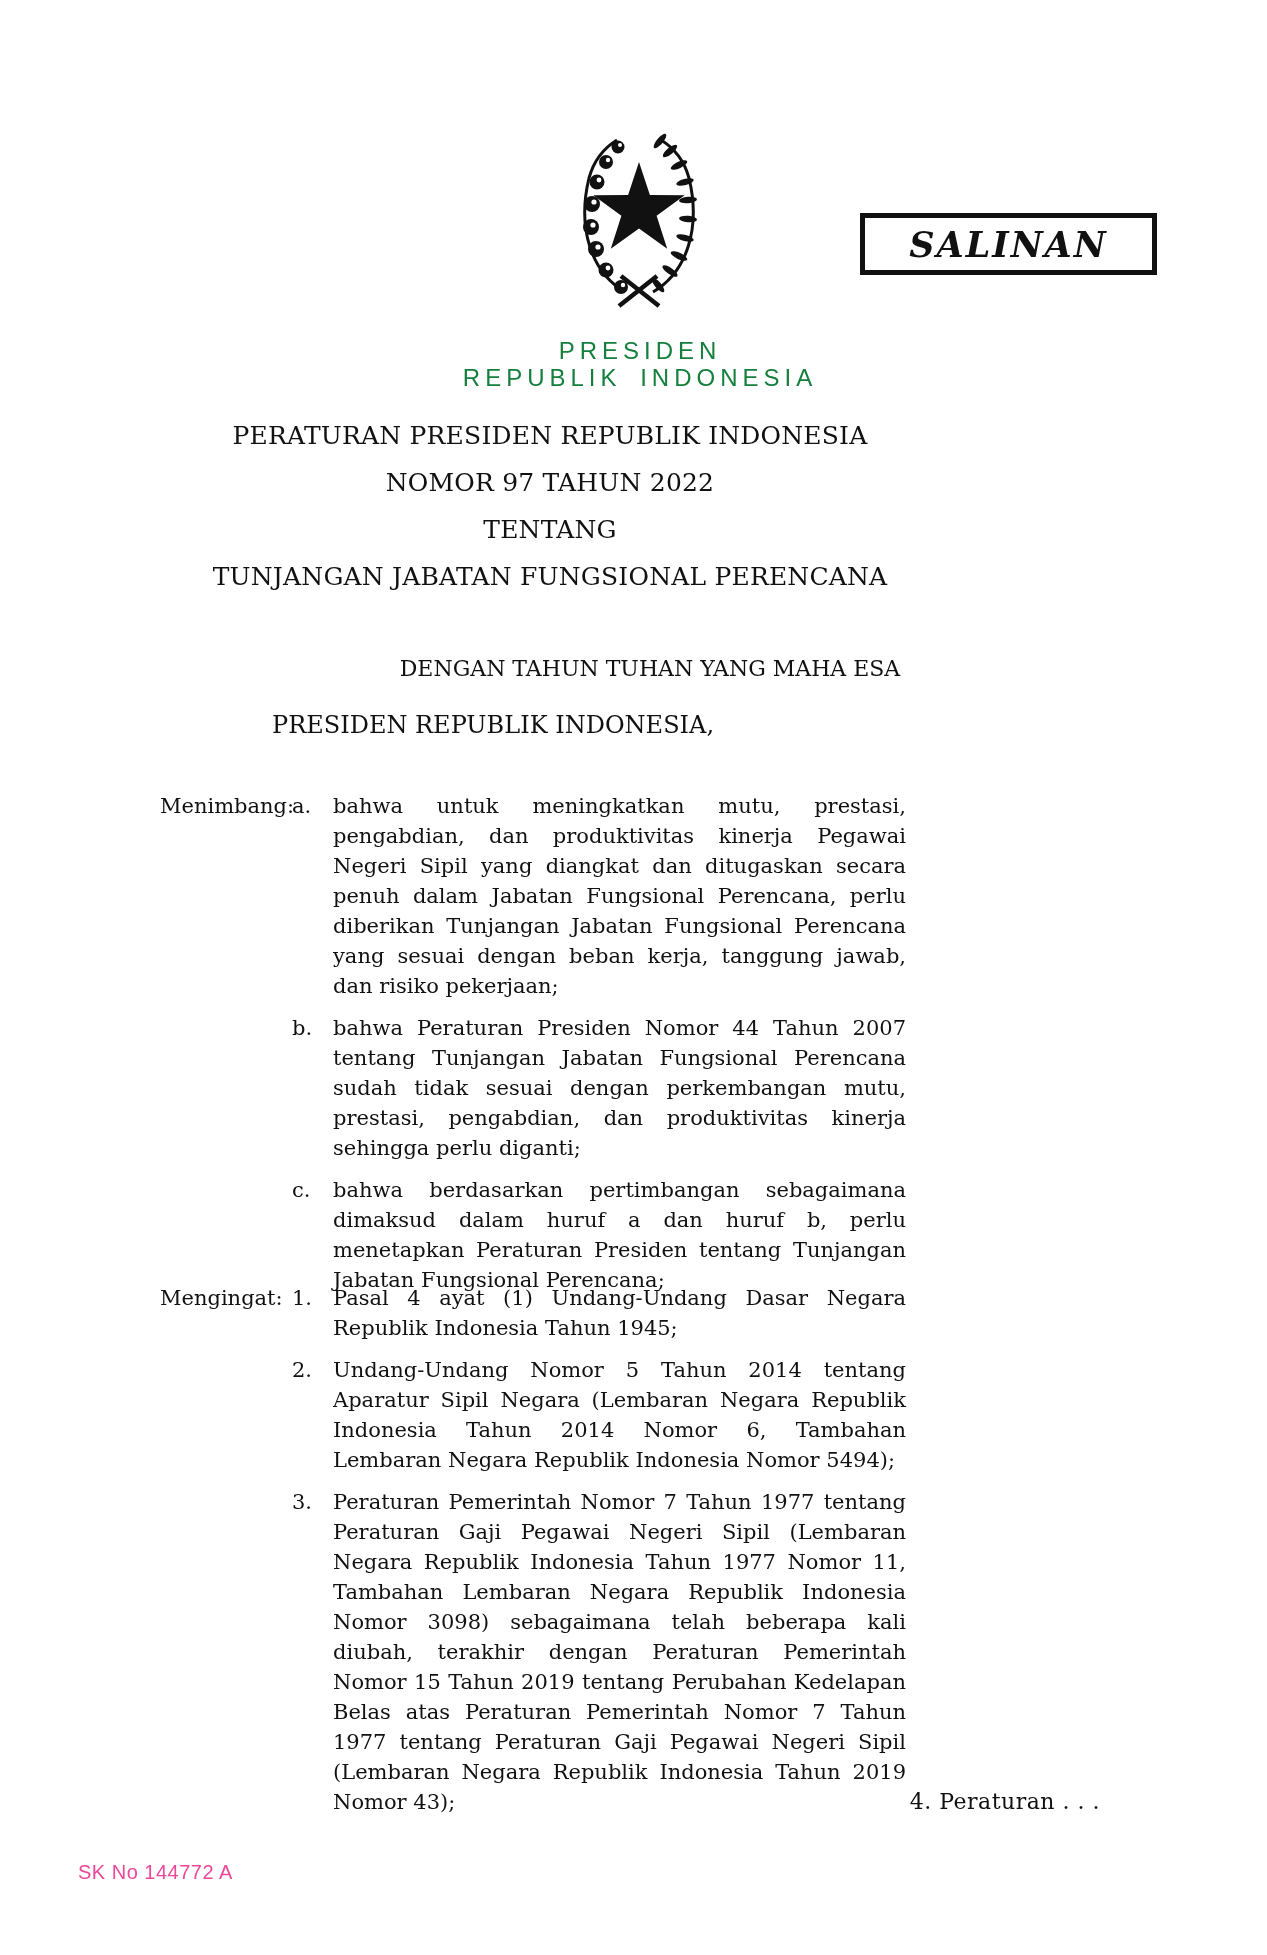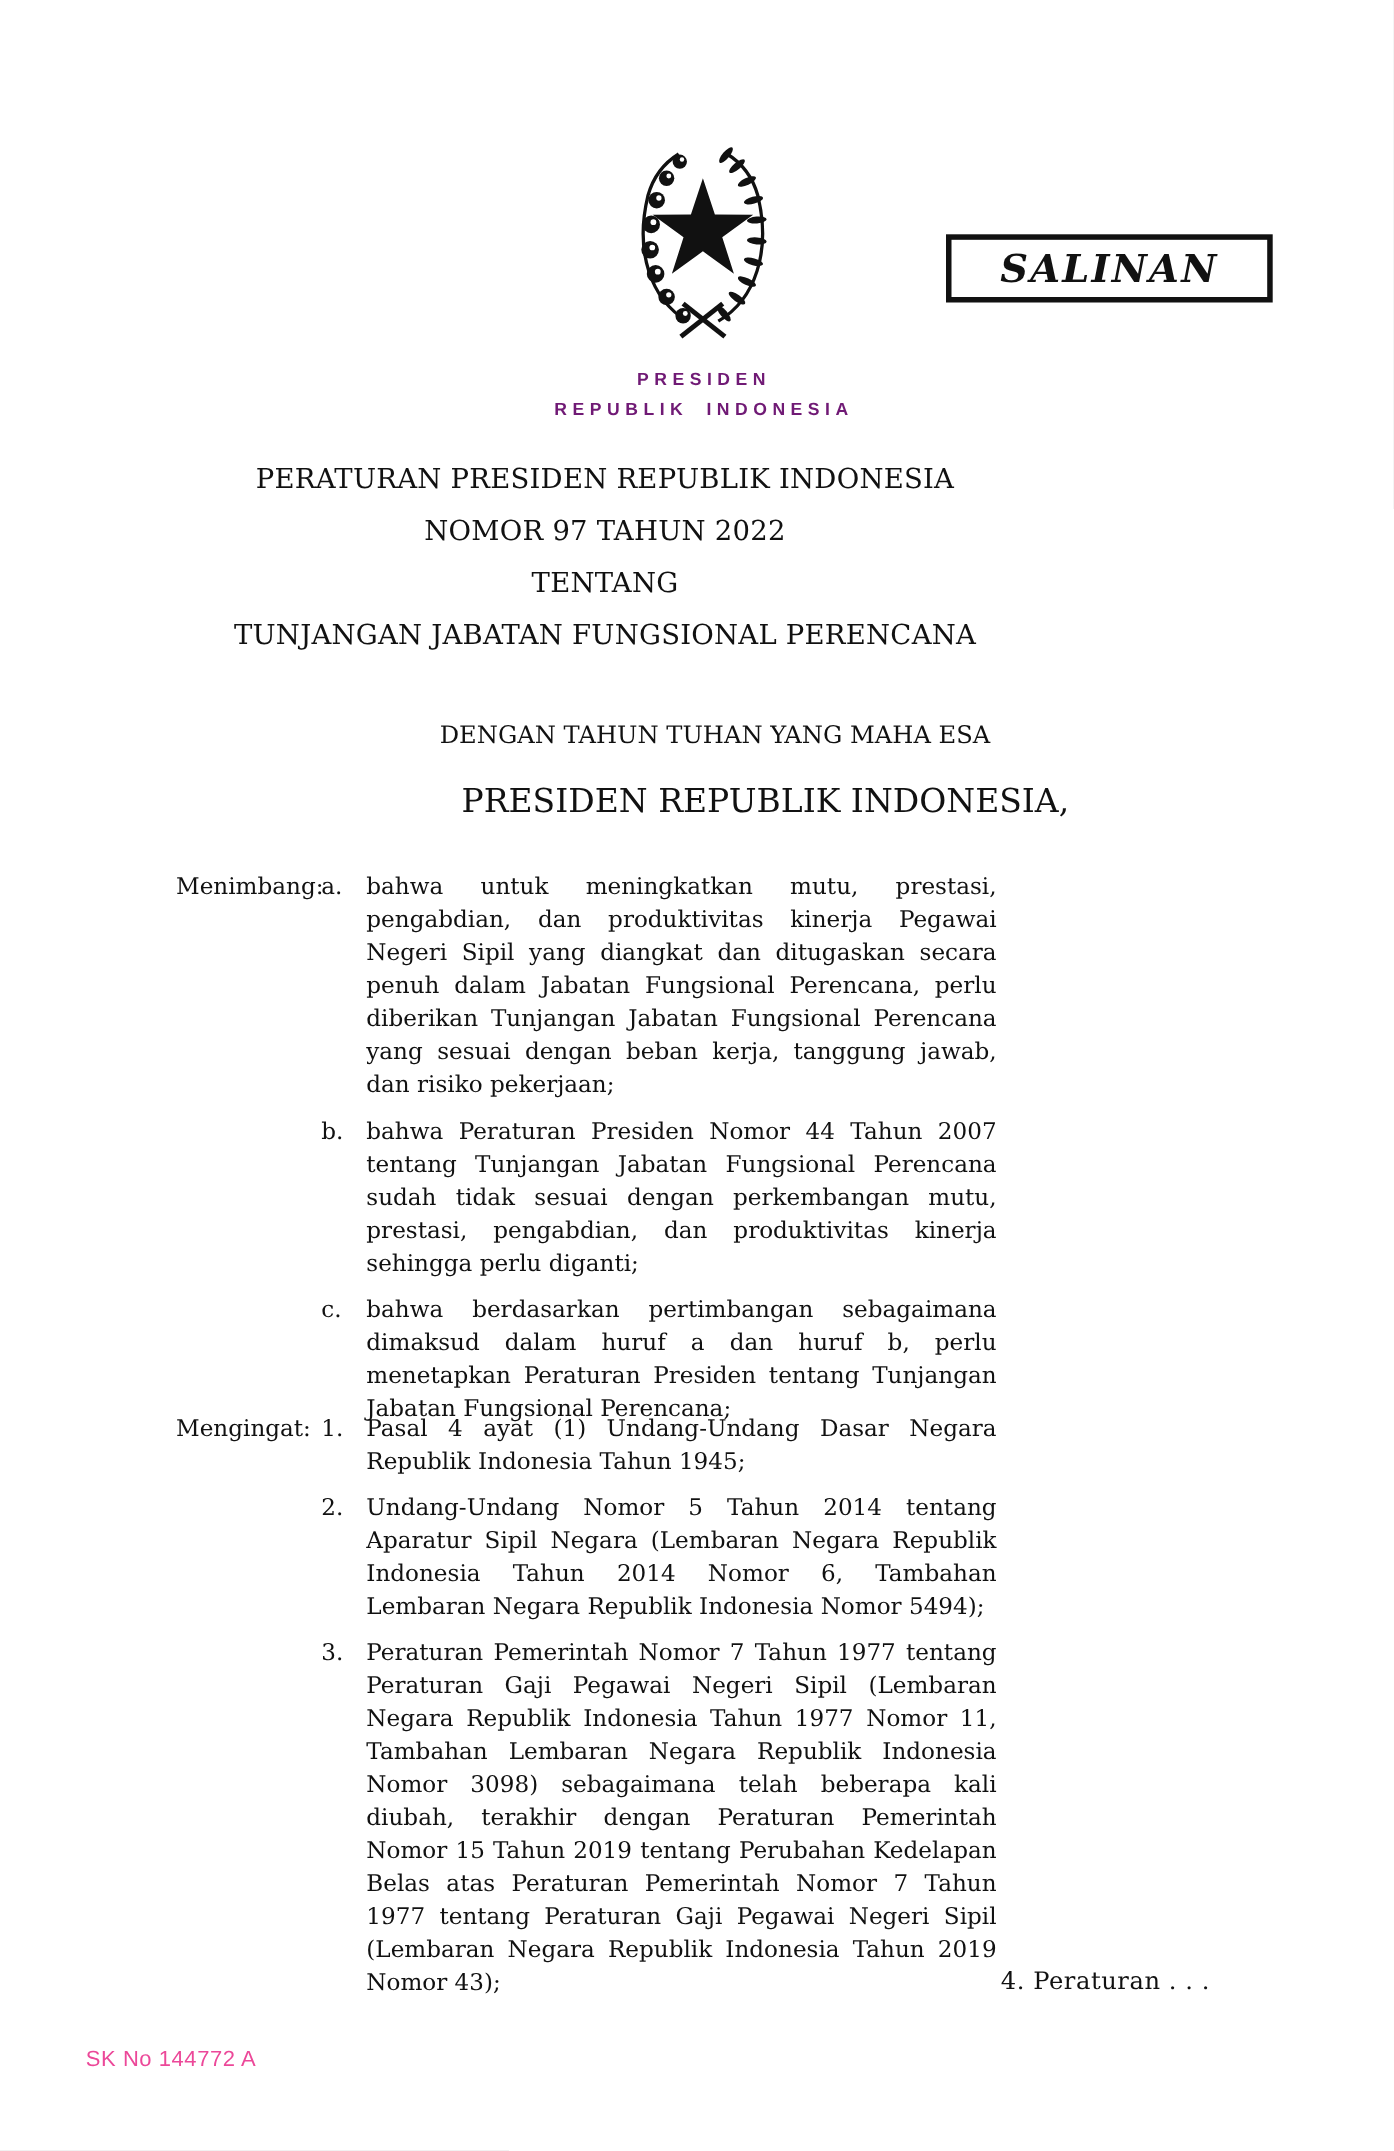--- a/index.html
+++ b/index.html
@@ -32,25 +32,25 @@
 
   
   .seal { position: absolute; left: 563px; top: 120px; width: 152px; height: 190px; }
 
   
   .lh-line {
     position: absolute;
     left: 340px; width: 600px;
     text-align: center;
     font-family: "Liberation Sans", sans-serif;
-    font-weight: bold;
-    font-size: 16px;
+    font-weight: normal;
+    font-size: 24px;
     letter-spacing: 5px;
     word-spacing: 7px;
-    color: #701a75;
+    color: #15803d;
   }
   .lh1 { top: 337px; }
   .lh2 { top: 364px; }
 
   
   .title-block {
     position: absolute;
     top: 412px; left: 200px; width: 700px;
     text-align: center;
     font-size: 25px;
@@ -60,22 +60,22 @@
 
   .invocation {
     position: absolute;
     top: 656px; left: 300px; width: 700px;
     text-align: center;
     font-size: 22px;
   }
   .authority {
     position: absolute;
     top: 711px; left: 272px; width: 700px;
-    text-align: right;
-    font-size: 30px;
+    text-align: left;
+    font-size: 24px;
   }
 
   
   .section { position: absolute; left: 0; width: 1267px; font-size: 21px; line-height: 30px; }
   .sec-considering { top: 791px; }
   .sec-recalling   { top: 1283px; }
   .side-label { position: absolute; left: 160px; top: 0; text-align: center; }
   .items { position: absolute; left: 292px; top: 0; width: 614px; }
   .item { display: flex; margin-bottom: 12px; }
   .item .marker { flex: none; width: 41px; }

